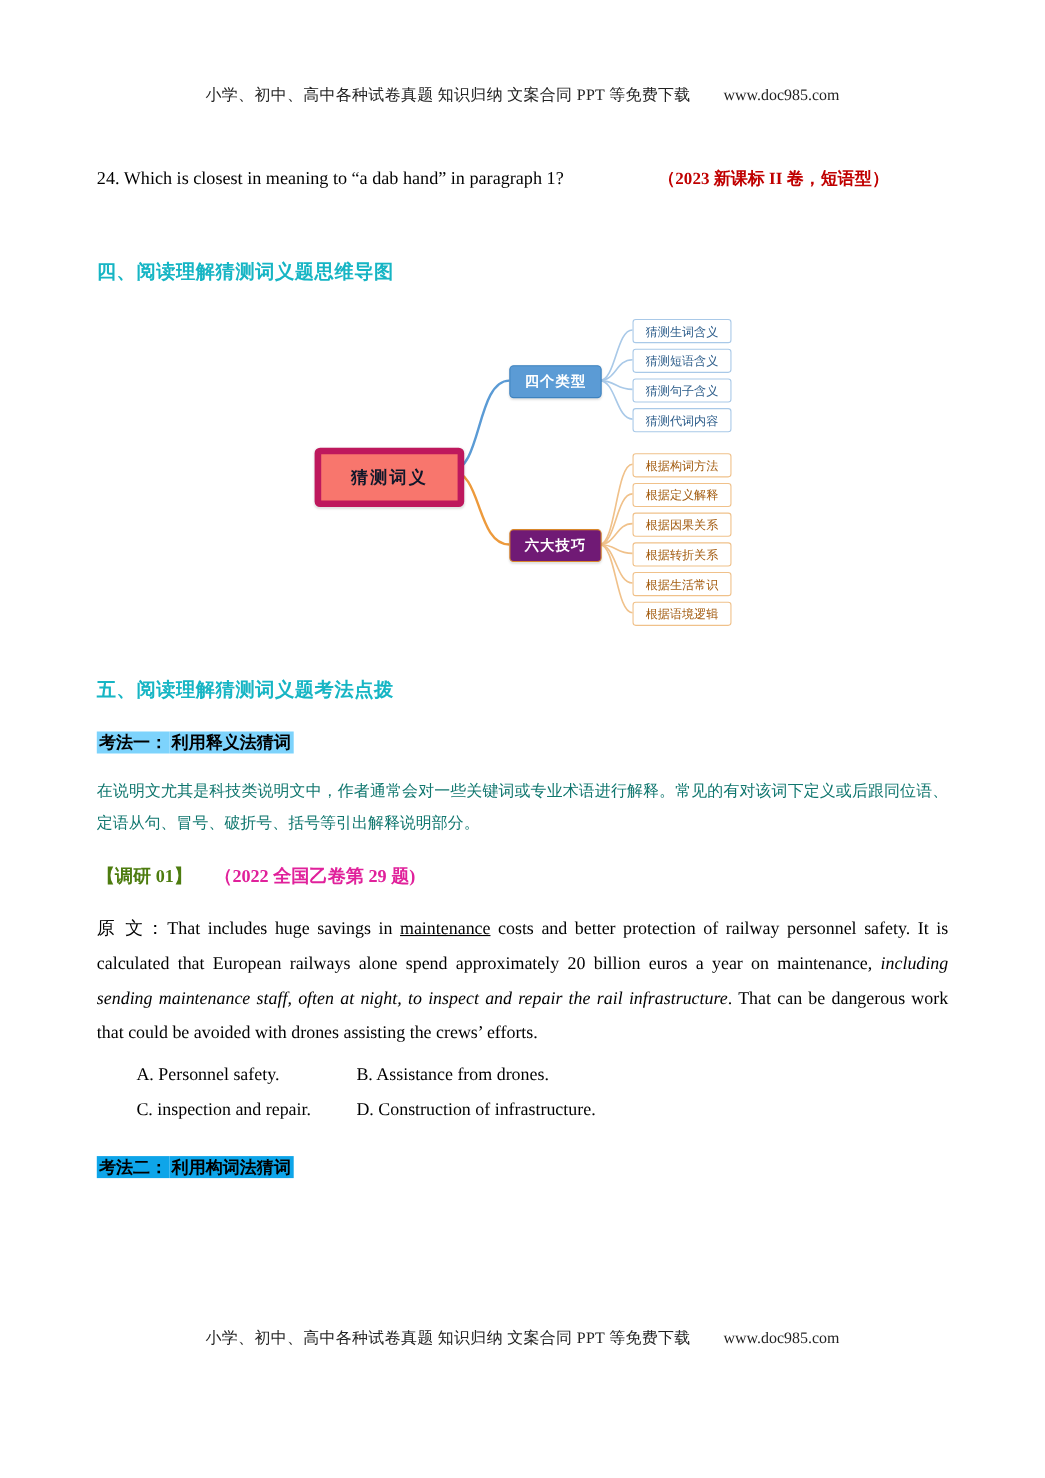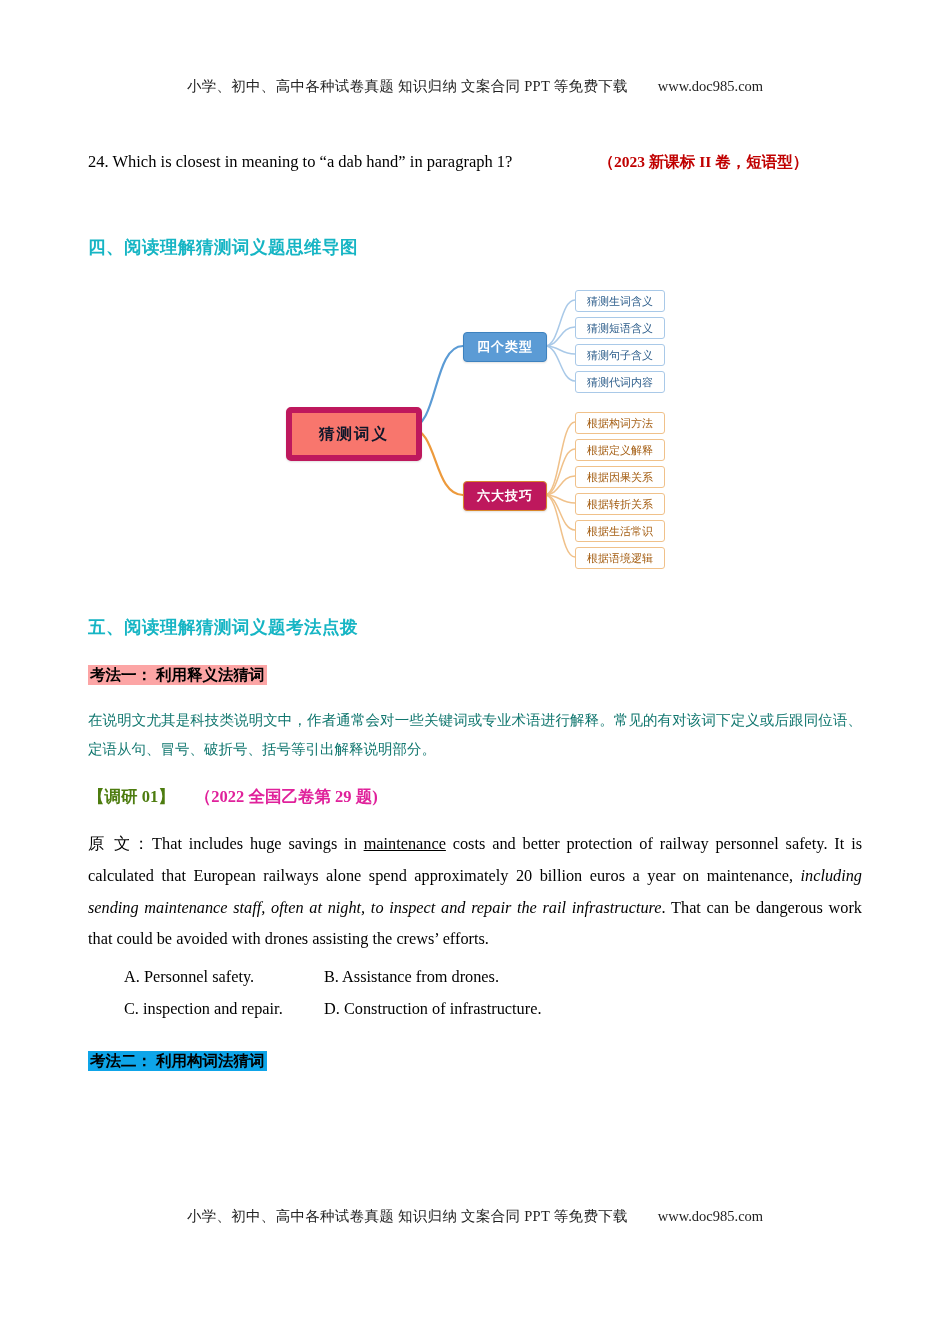--- a/index.html
+++ b/index.html
@@ -105,21 +105,21 @@
   }
   .mm-branch.blue {
     left: 375px;
     top: 51px;
     background: #5b9bd5;
     border: 1px solid #3d82bf;
   }
   .mm-branch.orange {
     left: 375px;
     top: 200px;
-    background: #be185d;
+    background: #701a75;
     border: 1px solid #d9872b;
     font-family: Liberation Mono, monospace;
   }
   .mm-leaf {
     position: absolute;
     left: 487px;
     width: 88px;
     height: 20px;
     border-radius: 3px;
     font-family: "DejaVu Sans", sans-serif;
@@ -143,21 +143,21 @@
     top: 0;
   }
   
   .sub-head {
     font-family: "DejaVu Sans", sans-serif;
     font-weight: bold;
     font-size: 15.5px;
     margin-top: 26px;
   }
   .sub-head .hl {
-    background: #fca5a5;
+    background: #7dd3fc;
     padding: 1px 2px;
   }
   .sub-head .hl-y {
     background: #0ea5e9;
     padding: 1px 2px;
   }
   .para {
     margin-top: 20px;
     font-family: "DejaVu Sans", sans-serif;
     font-size: 14.5px;

